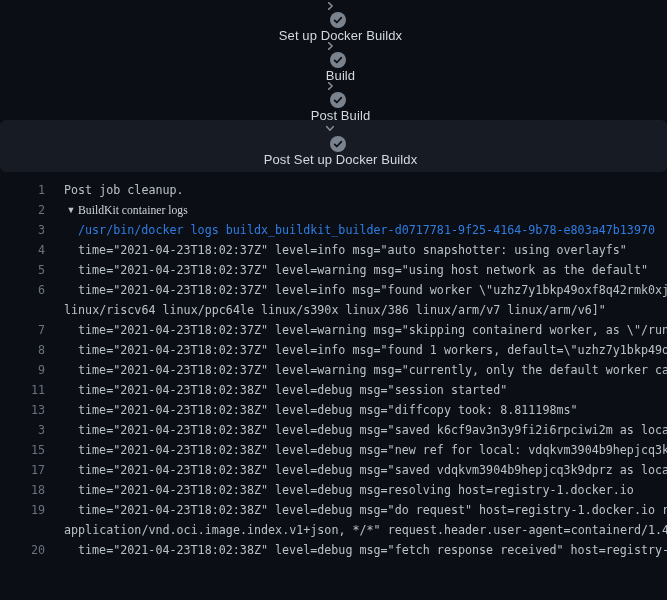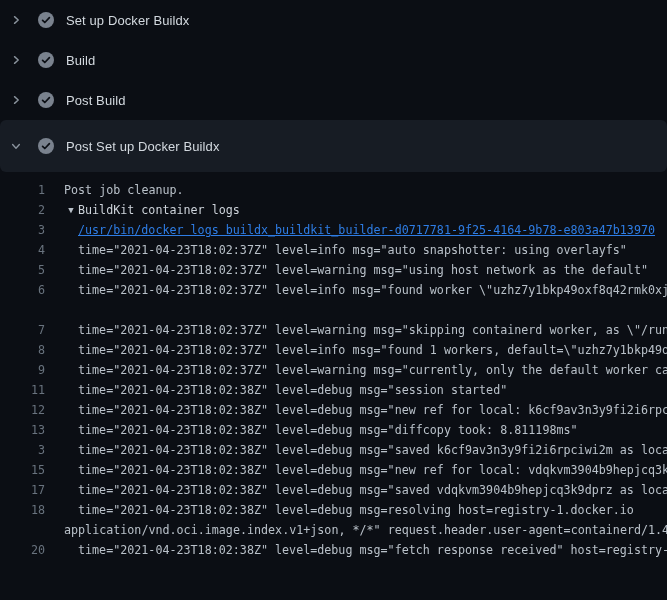--- a/index.html
+++ b/index.html
@@ -5,38 +5,38 @@
   html,body { margin:0; padding:0; }
   body {
     width:667px; height:600px; overflow:hidden;
     background:#0b0e14;
     font-family:"Liberation Sans", sans-serif;
   }
   
   .steps { width:667px; }
   .step {
     height:40px; display:flex; align-items:center;
-    padding:0 8px 0 10px; cursor:pointer;
+    padding:0 8px 0 10px; cursor:pointer;flex-direction:column;
   }
   .step.expanded { background:#171c24; border-radius:6px; height:52px; }
   .chev { width:22px; height:16px; display:flex; align-items:center; }
   .check { width:16px; height:16px; margin-left:6px; display:flex; flex:none; }
   .step-label { margin-left:12px; color:#d3d9df; font-size:13px; letter-spacing:0.1px; }
   
   .log { padding-top:8px; width:667px; }
   .log-row {
     height:20px; display:flex; white-space:pre; overflow:hidden;
     font-family:"DejaVu Sans Mono","Liberation Mono",monospace;
     font-size:11.7px; line-height:20px;
   }
   .log-num { width:45px; flex:none; text-align:right; color:#69737e; }
   .log-content { color:#b9c1c9; padding-left:19px; flex:none;text-align:center; }
   .log-content.ind1 { padding-left:33px; }
-  .log-content.command { color:#2e7de5;text-decoration:underline; }
-  .log-content.group { color:#cdd3da; }
+  .log-content.command { color:#2e7de5; }
+  .log-content.group { color:#cdd3da;font-family:Liberation Serif, serif; }
   .group-icon { display:inline-block; width:14px; font-size:9px; color:#b9c1c9; vertical-align:1px; }
 </style>
 </head>
 <body>
 
 <div class="steps">
     <div class="step">
       <span class="chev">
         <svg width="12" height="12" viewBox="0 0 16 16">
           <path d="M6 3.5l5 4.5-5 4.5" stroke="#8b949e" stroke-width="1.8" fill="none" stroke-linecap="round" stroke-linejoin="round"></path>
@@ -93,26 +93,26 @@
       <span class="step-label">Post Set up Docker Buildx</span>
     </div>
   </div>
 <div class="log">
     <div class="log-row"><span class="log-num">1</span><span class="log-content">Post job cleanup.</span></div>
     <div class="log-row"><span class="log-num">2</span><span class="log-content group"><span class="group-icon">▼</span><span>BuildKit container logs</span></span></div>
     <div class="log-row"><span class="log-num">3</span><span class="log-content ind1 command">/usr/bin/docker logs buildx_buildkit_builder-d0717781-9f25-4164-9b78-e803a47b13970</span></div>
     <div class="log-row"><span class="log-num">4</span><span class="log-content ind1">time="2021-04-23T18:02:37Z" level=info msg="auto snapshotter: using overlayfs"</span></div>
     <div class="log-row"><span class="log-num">5</span><span class="log-content ind1">time="2021-04-23T18:02:37Z" level=warning msg="using host network as the default"</span></div>
     <div class="log-row"><span class="log-num">6</span><span class="log-content ind1">time="2021-04-23T18:02:37Z" level=info msg="found worker \"uzhz7y1bkp49oxf8q42rmk0xj</span></div>
-    <div class="log-row"><span class="log-num"></span></div>
+    <div class="log-row"><span class="log-num"></span><span class="log-content">linux/riscv64 linux/ppc64le linux/s390x linux/386 linux/arm/v7 linux/arm/v6]"</span></div>
     <div class="log-row"><span class="log-num">7</span><span class="log-content ind1">time="2021-04-23T18:02:37Z" level=warning msg="skipping containerd worker, as \"/run</span></div>
     <div class="log-row"><span class="log-num">8</span><span class="log-content ind1">time="2021-04-23T18:02:37Z" level=info msg="found 1 workers, default=\"uzhz7y1bkp49o</span></div>
     <div class="log-row"><span class="log-num">9</span><span class="log-content ind1">time="2021-04-23T18:02:37Z" level=warning msg="currently, only the default worker ca</span></div>
     <div class="log-row"><span class="log-num">11</span><span class="log-content ind1">time="2021-04-23T18:02:38Z" level=debug msg="session started"</span></div>
-    <div class="log-row"><span class="log-num">12</span><span class="log-content ind1">time="2021-04-23T18:02:38Z" level=debug msg="new ref for local: k6cf9av3n3y9fi2i6rpc</span></div>
     <div class="log-row"><span class="log-num">13</span><span class="log-content ind1">time="2021-04-23T18:02:38Z" level=debug msg="diffcopy took: 8.811198ms"</span></div>
     <div class="log-row"><span class="log-num">3</span><span class="log-content ind1">time="2021-04-23T18:02:38Z" level=debug msg="saved k6cf9av3n3y9fi2i6rpciwi2m as loca</span></div>
     <div class="log-row"><span class="log-num">15</span><span class="log-content ind1">time="2021-04-23T18:02:38Z" level=debug msg="new ref for local: vdqkvm3904b9hepjcq3k</span></div>
     <div class="log-row"><span class="log-num">17</span><span class="log-content ind1">time="2021-04-23T18:02:38Z" level=debug msg="saved vdqkvm3904b9hepjcq3k9dprz as loca</span></div>
     <div class="log-row"><span class="log-num">18</span><span class="log-content ind1">time="2021-04-23T18:02:38Z" level=debug msg=resolving host=registry-1.docker.io</span></div>
+    <div class="log-row"><span class="log-num">19</span><span class="log-content ind1">time="2021-04-23T18:02:38Z" level=debug msg="do request" host=registry-1.docker.io r</span></div>
     <div class="log-row"><span class="log-num"></span><span class="log-content">application/vnd.oci.image.index.v1+json, */*" request.header.user-agent=containerd/1.4</span></div>
     <div class="log-row"><span class="log-num">20</span><span class="log-content ind1">time="2021-04-23T18:02:38Z" level=debug msg="fetch response received" host=registry-</span></div>
   </div>
 
 </body></html>

